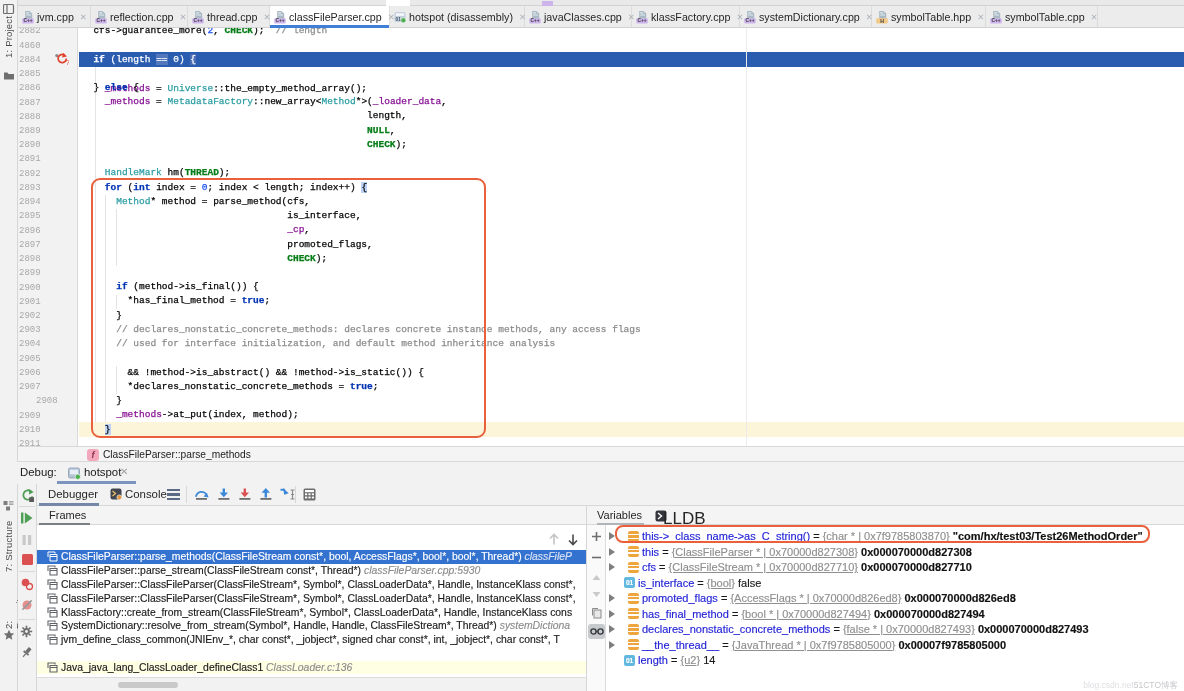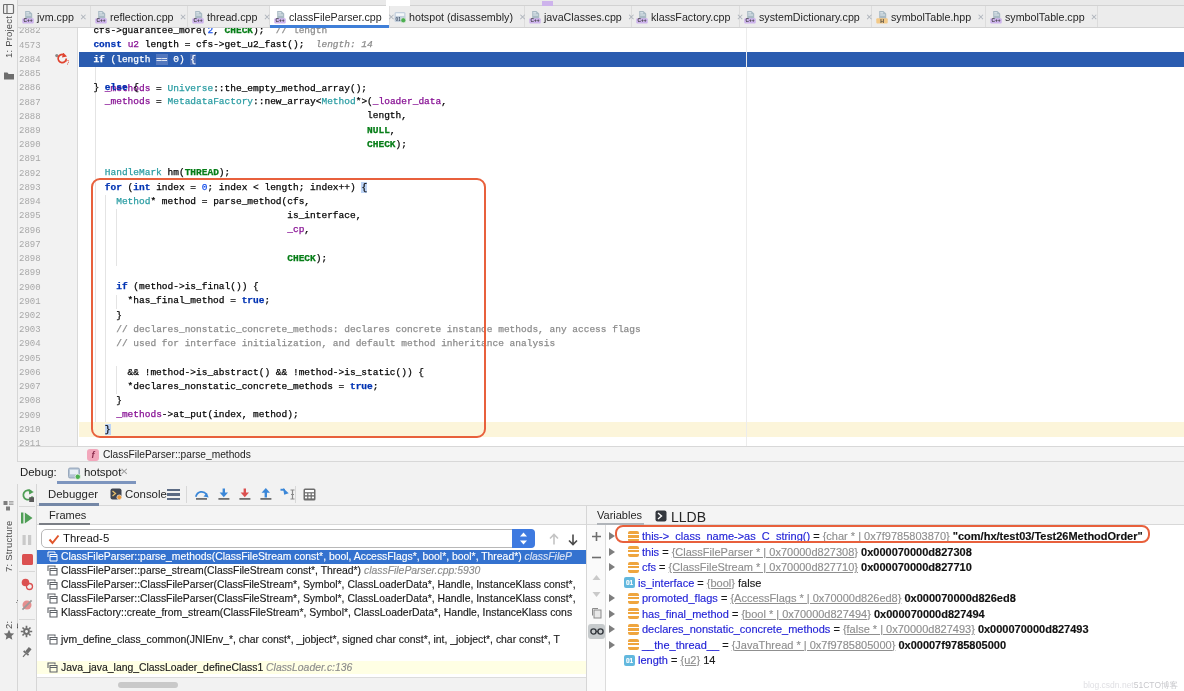--- a/index.html
+++ b/index.html
@@ -211,21 +211,21 @@
     <div id="execline" class="abs"></div>
     <div id="caretline" class="abs"></div>
     <div id="marginline" class="abs"></div>
     <div class="iguide" style="left:76.7px;top:38.8px;height:355.7px"></div>
     <div class="iguide" style="left:86.5px;top:166.9px;height:227.6px"></div>
     <div class="iguide" style="left:98px;top:181.1px;height:57px"></div>
     <div class="iguide" style="left:98px;top:266.5px;height:14.2px"></div>
     <div class="iguide" style="left:98px;top:337.6px;height:28.4px"></div>
     <div id="gutter"></div>
     <div class="lnum" style="left:1px;top:-1.60px">2882</div>
-    <div class="lnum" style="left:1px;top:12.63px">4573</div>
+    <div class="lnum" style="left:1px;top:12.63px">4860</div>
     <div class="lnum" style="left:1px;top:26.86px">2884</div>
     <div class="lnum" style="left:1px;top:41.09px">2885</div>
     <div class="lnum" style="left:1px;top:55.32px">2886</div>
     <div class="lnum" style="left:1px;top:69.55px">2887</div>
     <div class="lnum" style="left:1px;top:83.78px">2888</div>
     <div class="lnum" style="left:1px;top:98.01px">2889</div>
     <div class="lnum" style="left:1px;top:112.24px">2890</div>
     <div class="lnum" style="left:1px;top:126.47px">2891</div>
     <div class="lnum" style="left:1px;top:140.70px">2892</div>
     <div class="lnum" style="left:1px;top:154.93px">2893</div>
@@ -236,39 +236,39 @@
     <div class="lnum" style="left:1px;top:226.08px">2898</div>
     <div class="lnum" style="left:1px;top:240.31px">2899</div>
     <div class="lnum" style="left:1px;top:254.54px">2900</div>
     <div class="lnum" style="left:1px;top:268.77px">2901</div>
     <div class="lnum" style="left:1px;top:283.00px">2902</div>
     <div class="lnum" style="left:1px;top:297.23px">2903</div>
     <div class="lnum" style="left:1px;top:311.46px">2904</div>
     <div class="lnum" style="left:1px;top:325.69px">2905</div>
     <div class="lnum" style="left:1px;top:339.92px">2906</div>
     <div class="lnum" style="left:1px;top:354.15px">2907</div>
-    <div class="lnum" style="left:1px;top:368.38px">2908</div>
+    <div class="lnum" style="left:18px;top:368.38px">2908</div>
     <div class="lnum" style="left:1px;top:382.61px">2909</div>
     <div class="lnum" style="left:1px;top:396.84px">2910</div>
     <div class="lnum" style="left:1px;top:411.07px">2911</div>
     <div class="cline" style="top:-3.90px">  cfs-&gt;guarantee_more(<span class="n">2</span>, <span class="m">CHECK</span>);  <span class="c">// length</span></div>
-    <div class="cline" style="top:10.33px">  <span class="k">const</span> <span class="f">u2</span> length = cfs-&gt;get_u2_fast();  <span class="h">length: 14</span></div>
     <div class="cline" style="top:24.56px;color:#fff">  <span style="font-weight:bold">if</span> (length <span class="wsel">==</span> 0) <span class="brace1">{</span></div>
     <div class="cline" style="top:54px">    <span class="f">_methods</span> = <span class="t">Universe</span>::the_empty_method_array();</div>
     <div class="cline" style="top:53.02px">  } <span class="k">else</span> {</div>
     <div class="cline" style="top:81.48px">                                                  length,</div>
     <div class="cline" style="top:67.25px">    <span class="f">_methods</span> = <span class="t">MetadataFactory</span>::new_array&lt;<span class="t">Method</span>*&gt;(<span class="f">_loader_data</span>,</div>
     <div class="cline" style="top:95.71px">                                                  <span class="m">NULL</span>,</div>
     <div class="cline" style="top:109.94px">                                                  <span class="m">CHECK</span>);</div>
     <div class="cline" style="top:124.17px"></div>
     <div class="cline" style="top:138.40px">    <span class="t">HandleMark</span> hm(<span class="m">THREAD</span>);</div>
     <div class="cline" style="top:152.63px">    <span class="k">for</span> (<span class="k">int</span> index = <span class="n">0</span>; index &lt; length; index++) <span class="brace2">{</span></div>
     <div class="cline" style="top:166.86px">      <span class="t">Method</span>* method = parse_method(cfs,</div>
     <div class="cline" style="top:181.09px">                                    is_interface,</div>
     <div class="cline" style="top:195.32px">                                    <span class="f">_cp</span>,</div>
+    <div class="cline" style="top:209.55px">                                    promoted_flags,</div>
     <div class="cline" style="top:223.78px">                                    <span class="m">CHECK</span>);</div>
     <div class="cline" style="top:238.01px"></div>
     <div class="cline" style="top:252.24px">      <span class="k">if</span> (method-&gt;is_final()) {</div>
     <div class="cline" style="top:266.47px">        *has_final_method = <span class="k">true</span>;</div>
     <div class="cline" style="top:280.70px">      }</div>
     <div class="cline" style="top:309.16px">      <span class="c">// used for interface initialization, and default method inheritance analysis</span></div>
     <div class="cline" style="top:294.93px">      <span class="c">// declares_nonstatic_concrete_methods: declares concrete instance methods, any access flags</span></div>
     <div class="cline" style="top:337.62px">        &amp;&amp; !method-&gt;is_abstract() &amp;&amp; !method-&gt;is_static()) {</div>
     <div class="cline" style="top:351.85px">        *declares_nonstatic_concrete_methods = <span class="k">true</span>;</div>
     <div class="cline" style="top:366.08px">      }</div>
@@ -391,32 +391,20 @@
           <rect x="2.8" y="6.5" width="6.4" height="1.8" fill="#6e6e6e"></rect>
           <rect x="5.5" y="8.3" width="1.2" height="4" fill="#6e6e6e"></rect>
         </g>
       </svg>
   </div>
   <div id="frames" class="abs">
     <div id="frhdr">
         <div class="abs" style="left:12px;top:3px;font-size:11px;color:#262626">Frames</div>
       <div class="abs" style="left:1.5px;top:16.5px;width:51px;height:2.5px;background:#7a7e85"></div>
       </div>
-    <div class="abs" style="left:3.5px;top:23px;width:494px;height:18.5px;background:#fff;border:1px solid #b8b8b8;border-radius:5px">
-      <svg class="abs" style="left:6px;top:3.5px" width="12" height="11" viewBox="0 0 12 11">
-          <path d="M1.5 5.5 L4.5 9 L 10.5 1.5" fill="none" stroke="#e0562b" stroke-width="2"></path>
-        </svg>
-      <div class="abs" style="left:21.5px;top:2px;font-size:11.4px;color:#111">Thread-5</div>
-      <div class="abs" style="left:470.5px;top:-1px;width:23px;height:18.5px;background:#3e7ae0;border-radius:0 4px 4px 0">
-        <svg class="abs" style="left:6px;top:2px" width="11" height="15" viewBox="0 0 11 15">
-            <path d="M2 5.5 L5.5 1.5 L9 5.5 Z" fill="#fff"></path>
-            <path d="M2 9.5 L5.5 13.5 L9 9.5 Z" fill="#fff"></path>
-          </svg>
-      </div>
-    </div>
     <svg class="abs" style="left:511px;top:27px" width="12" height="13" viewBox="0 0 12 13">
         <path d="M6 1.5 v10 M2 5.5 L6 1.5 L10 5.5" fill="none" stroke="#c4c4c4" stroke-width="1.6"></path>
       </svg>
     <svg class="abs" style="left:530px;top:27px" width="12" height="13" viewBox="0 0 12 13">
         <path d="M6 1.5 v10 M2 7.5 L6 11.5 L10 7.5" fill="none" stroke="#4a4a4a" stroke-width="1.6"></path>
       </svg>
     <div class="frow sel" style="top:43.9px"><svg style="margin:0 3px 0 10px" width="11" height="11" viewBox="0 0 11 11">
           <path d="M3 3.5 h7 v6.5 h-7 z M3 5.5 h7 M1 6 v-5 h7 v1.5" fill="none" stroke="#ffffff" stroke-width="1"></path>
         </svg>ClassFileParser::parse_methods(ClassFileStream const*, bool, AccessFlags*, bool*, bool*, Thread*)&nbsp;<span class="loc">classFileP</span></div>
     <div class="frow" style="top:57.7px"><svg style="margin:0 3px 0 10px" width="11" height="11" viewBox="0 0 11 11">
@@ -424,39 +412,42 @@
         </svg>ClassFileParser::parse_stream(ClassFileStream const*, Thread*)&nbsp;<span class="loc">classFileParser.cpp:5930</span></div>
     <div class="frow" style="top:71.5px"><svg style="margin:0 3px 0 10px" width="11" height="11" viewBox="0 0 11 11">
           <path d="M3 3.5 h7 v6.5 h-7 z M3 5.5 h7 M1 6 v-5 h7 v1.5" fill="none" stroke="#5f6368" stroke-width="1.1"></path>
         </svg>ClassFileParser::ClassFileParser(ClassFileStream*, Symbol*, ClassLoaderData*, Handle, InstanceKlass const*,</div>
     <div class="frow" style="top:85.4px"><svg style="margin:0 3px 0 10px" width="11" height="11" viewBox="0 0 11 11">
           <path d="M3 3.5 h7 v6.5 h-7 z M3 5.5 h7 M1 6 v-5 h7 v1.5" fill="none" stroke="#5f6368" stroke-width="1.1"></path>
         </svg>ClassFileParser::ClassFileParser(ClassFileStream*, Symbol*, ClassLoaderData*, Handle, InstanceKlass const*,</div>
     <div class="frow" style="top:99.2px"><svg style="margin:0 3px 0 10px" width="11" height="11" viewBox="0 0 11 11">
           <path d="M3 3.5 h7 v6.5 h-7 z M3 5.5 h7 M1 6 v-5 h7 v1.5" fill="none" stroke="#5f6368" stroke-width="1.1"></path>
         </svg>KlassFactory::create_from_stream(ClassFileStream*, Symbol*, ClassLoaderData*, Handle, InstanceKlass cons</div>
+    <div class="frow" style="top:113.0px"><svg style="margin:0 3px 0 10px" width="11" height="11" viewBox="0 0 11 11">
+          <path d="M3 3.5 h7 v6.5 h-7 z M3 5.5 h7 M1 6 v-5 h7 v1.5" fill="none" stroke="#5f6368" stroke-width="1.1"></path>
+        </svg>SystemDictionary::resolve_from_stream(Symbol*, Handle, Handle, ClassFileStream*, Thread*)&nbsp;<span class="loc">systemDictiona</span></div>
     <div class="frow" style="top:126.8px"><svg style="margin:0 3px 0 10px" width="11" height="11" viewBox="0 0 11 11">
           <path d="M3 3.5 h7 v6.5 h-7 z M3 5.5 h7 M1 6 v-5 h7 v1.5" fill="none" stroke="#5f6368" stroke-width="1.1"></path>
         </svg>jvm_define_class_common(JNIEnv_*, char const*, _jobject*, signed char const*, int, _jobject*, char const*, T</div>
     <div class="frow java" style="top:154.5px"><svg style="margin:0 3px 0 10px" width="11" height="11" viewBox="0 0 11 11">
           <path d="M3 3.5 h7 v6.5 h-7 z M3 5.5 h7 M1 6 v-5 h7 v1.5" fill="none" stroke="#5f6368" stroke-width="1.1"></path>
         </svg>Java_java_lang_ClassLoader_defineClass1&nbsp;<span class="loc">ClassLoader.c:136</span></div>
     <div id="hscroll">
         <div id="hthumb"></div>
       </div>
   </div>
   <div id="vars" class="abs">
     <div id="varhdr">
       <div class="abs" style="left:10px;top:3px;font-size:11px;color:#262626">Variables</div>
       <div class="abs" style="left:10px;top:17px;width:47px;height:2px;background:#b0b4b9"></div>
       <svg class="abs" style="left:68px;top:3.5px" width="12" height="12" viewBox="0 0 12 12">
           <rect x="0.5" y="0.5" width="11" height="11" rx="2" fill="#33373d"></rect>
           <path d="M 3 3 L 6.5 6 L 3 9" fill="none" stroke="#fff" stroke-width="1.4"></path>
         </svg>
-      <div class="abs" style="left:84px;top:3px;font-size:14px;color:#262626">LLDB</div>
+      <div class="abs" style="left:76px;top:3px;font-size:17px;color:#262626">LLDB</div>
     </div>
     <div id="vartool">
       <svg class="abs" style="left:4px;top:6px" width="11" height="11" viewBox="0 0 11 11">
           <path d="M5.5 1 v9 M1 5.5 h9" stroke="#6e6e6e" stroke-width="1.6"></path>
         </svg>
       <svg class="abs" style="left:4px;top:27px" width="11" height="11" viewBox="0 0 11 11">
           <path d="M1 5.5 h9" stroke="#6e6e6e" stroke-width="1.6"></path>
         </svg>
       <svg class="abs" style="left:4px;top:47px" width="11" height="11" viewBox="0 0 11 11">
           <path d="M1.5 8 L5.5 3 L9.5 8 Z" fill="#c9c9c9"></path>

